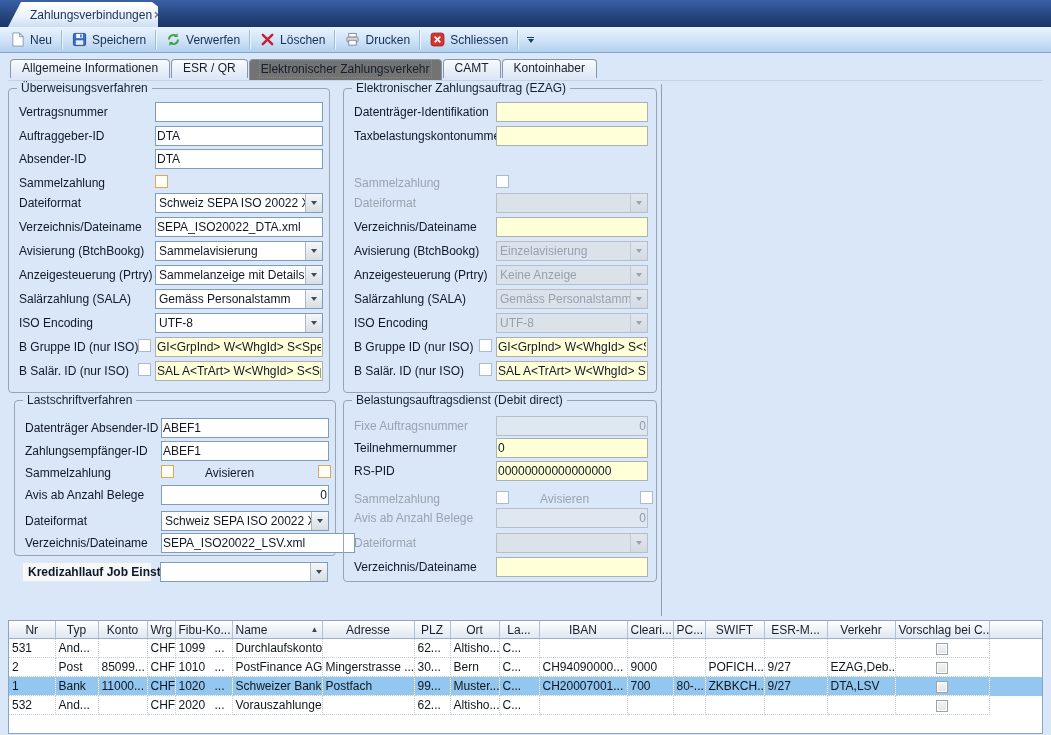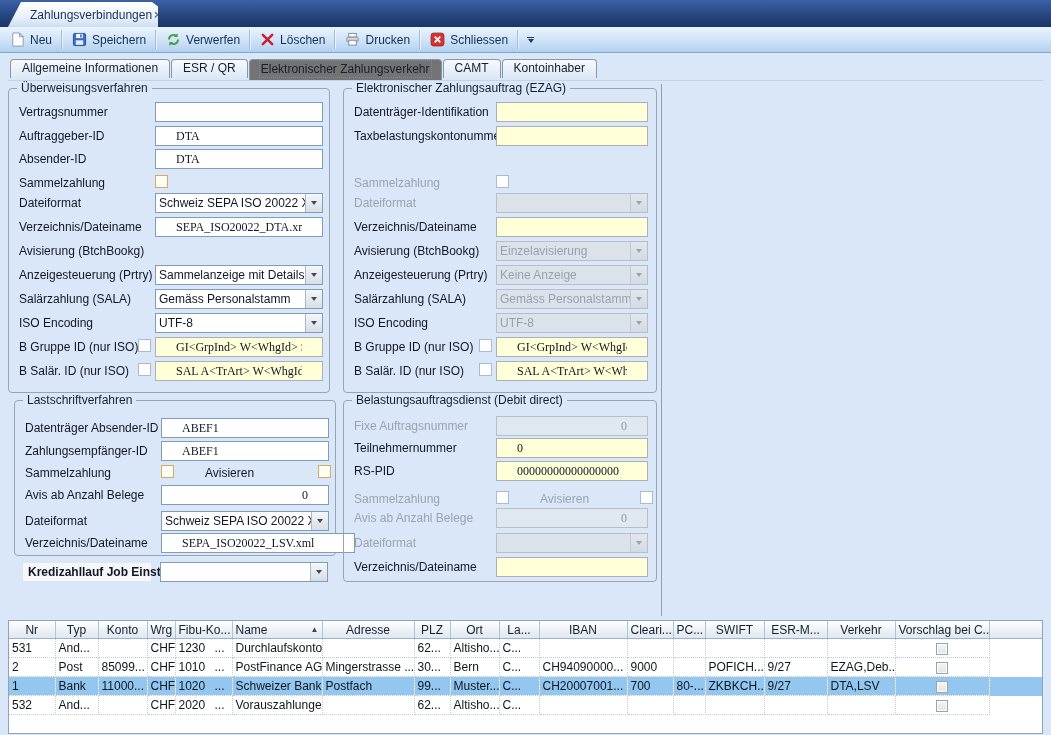--- a/index.html
+++ b/index.html
@@ -35,21 +35,21 @@
     padding:2px 11px 3px 11px;height:13px;line-height:13px;color:#14202F;margin-right:1px;white-space:nowrap;}
   .tab.active{background:#737373;height:16px;line-height:16px;padding-top:1px;position:relative;z-index:3;}
   .tab.active .tab-inner{outline:1px dotted #7E8896;outline-offset:1px;}
   
   .group{position:absolute;border:1px solid #98A4B2;border-radius:4px;box-sizing:border-box;}
   .gtitle{position:absolute;top:-8px;left:8px;background:#D9E7F8;padding:0 4px;color:#15202E;white-space:nowrap;}
   .flabel{position:absolute;white-space:nowrap;color:#101826;}
   .flabel.dis{color:#9AA4B0;}
   .labelbox{position:absolute;background:#F6F7F9;border:1px solid #E3E7EC;padding:2px 5px;white-space:nowrap;color:#101826;}
   .tb{position:absolute;height:20px;box-sizing:border-box;border:1px solid #7F9DB9;background:#FFFFFF;
-    font-family:Liberation Serif, serif;font-size:12px;color:#101826;padding:1px 20px;margin:0;}
+    font-family:Liberation Sans, sans-serif;font-size:12px;color:#101826;padding:1px 1px;margin:0;}
   .tb.yellow{background:#FFFFD8;border-color:#A9B0B8;}
   .tb.disabled{background:#DFE7F0;border-color:#B5BEC9;color:#8F9AA8;}
   .tb.right{text-align:right;}
   .combo{position:absolute;height:20px;box-sizing:border-box;border:1px solid #7F9DB9;background:#fff;display:flex;}
   .combo-text{flex:1;padding:2px 3px 0 3px;white-space:nowrap;overflow:hidden;color:#101826;}
   .combo-btn{width:16px;background:linear-gradient(180deg,#F5F7F9,#D8DEE5);border-left:1px solid #AEB8C2;
     display:flex;align-items:center;justify-content:center;}
   .combo-btn .arr{width:0;height:0;border-left:3.5px solid transparent;border-right:3.5px solid transparent;border-top:4px solid #3E4A58;}
   .combo.disabled{background:#DCE2EA;border-color:#B5BEC9;}
   .combo.disabled .combo-text{color:#97A1AD;}
@@ -171,20 +171,26 @@
   <span class="flabel" style="left:10px;top:107px;">Dateiformat</span>
   <div class="combo" style="left:146px;top:104px;width:168px;">
     <span class="combo-text">Schweiz SEPA ISO 20022 XM</span>
     <span class="combo-btn">
         <span class="arr"></span>
       </span>
   </div>
   <span class="flabel" style="left:10px;top:131px;">Verzeichnis/Dateiname</span>
   <input class="tb" style="left: 146px; top: 128px; width: 168px;" value="SEPA_ISO20022_DTA.xml">
   <span class="flabel" style="left:10px;top:155px;">Avisierung (BtchBookg)</span>
+  <div class="combo" style="left:146px;top:152px;width:168px;">
+    <span class="combo-text">Sammelavisierung</span>
+    <span class="combo-btn">
+        <span class="arr"></span>
+      </span>
+  </div>
   <span class="flabel" style="left:10px;top:179px;">Anzeigesteuerung (Prtry)</span>
   <div class="combo" style="left:146px;top:176px;width:168px;">
     <span class="combo-text">Sammelanzeige mit Details</span>
     <span class="combo-btn">
         <span class="arr"></span>
       </span>
   </div>
   <span class="flabel" style="left:10px;top:203px;">Salärzahlung (SALA)</span>
   <div class="combo" style="left:146px;top:200px;width:168px;">
     <span class="combo-text">Gemäss Personalstamm</span>
@@ -366,21 +372,21 @@
       </tr>
     </thead>
     <tbody>
       <tr>
         <td>531</td>
         <td>And...</td>
         <td></td>
         <td>CHF</td>
         <td>
             <div class="fibucell">
-              <span>1230</span>
+              <span>1099</span>
               <span>...</span>
             </div>
           </td>
         <td>Durchlaufskonto</td>
         <td></td>
         <td>62...</td>
         <td>Altisho...</td>
         <td>C...</td>
         <td></td>
         <td></td>

